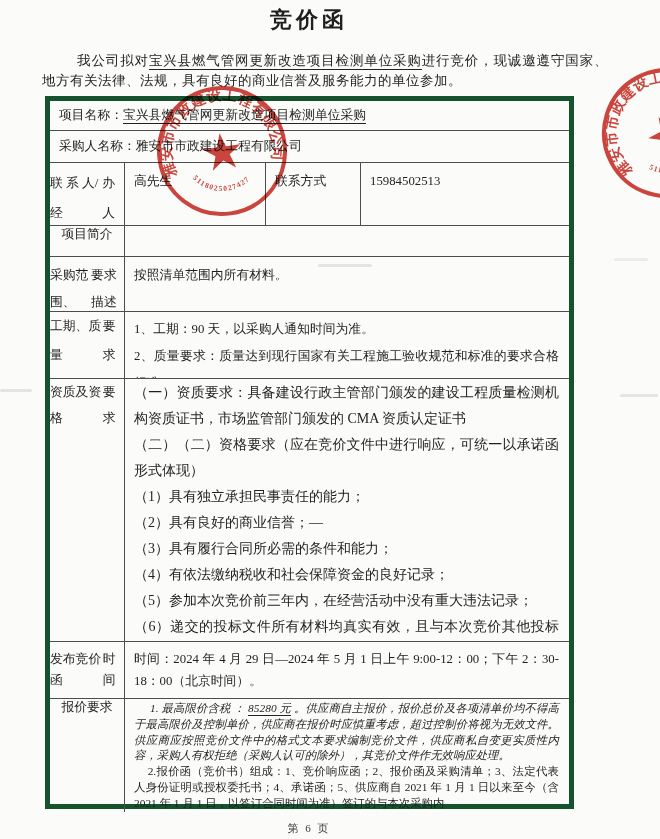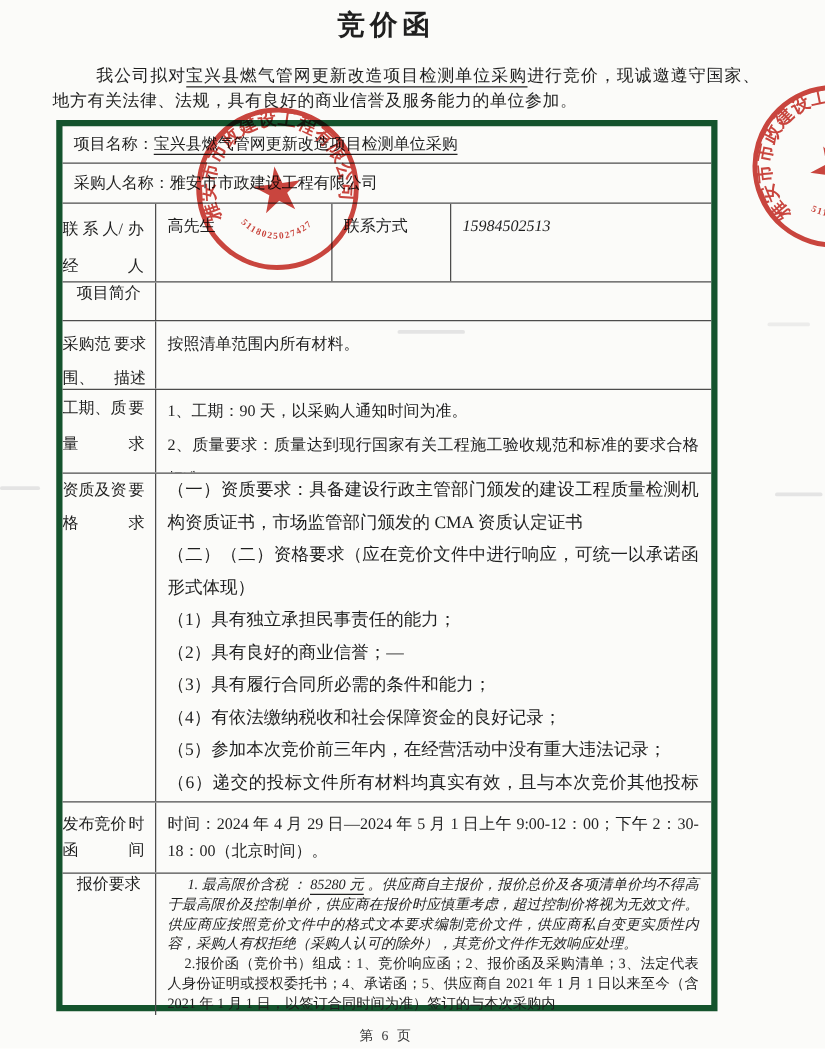--- a/index.html
+++ b/index.html
@@ -64,21 +64,21 @@
       <div class="full"><span>采购人名称：</span><span>雅安市市政建设工程有限公司</span></div>
     </div>
 
     <div class="row r3">
       <div class="lab">
         <span>联 系 人/经</span>
         <span>办人</span>
       </div>
       <div class="cell" style="width:141px;font-family:Liberation Serif, serif;">高先生</div>
       <div class="cell" style="width:95px;">联系方式</div>
-      <div class="cell" style="flex:1;border-right:none;font-style:italic;">15984502513</div>
+      <div class="cell" style="flex:1;border-right:none;">15984502513</div>
     </div>
 
     <div class="row r4">
       <div class="lab">项目简介</div>
     </div>
 
     <div class="row r5">
       <div class="lab">
         <span>采购范围、</span>
         <span>要求描述</span>

